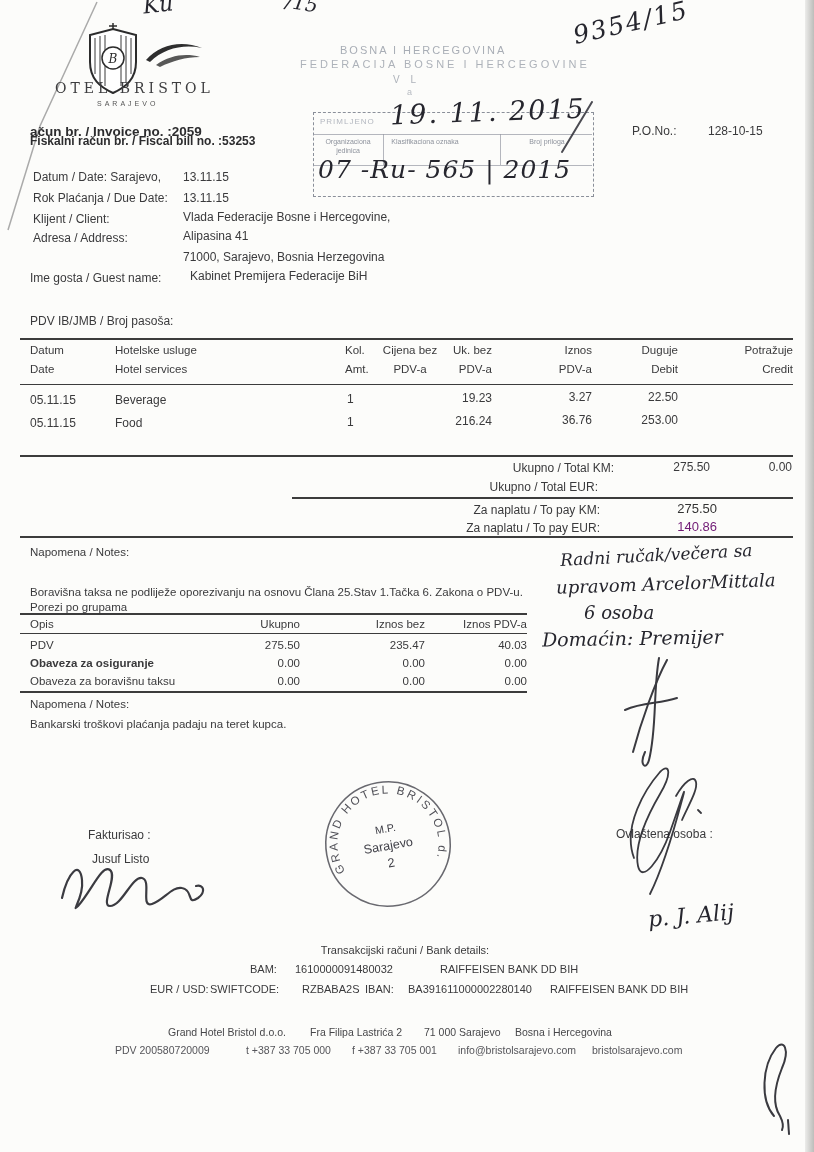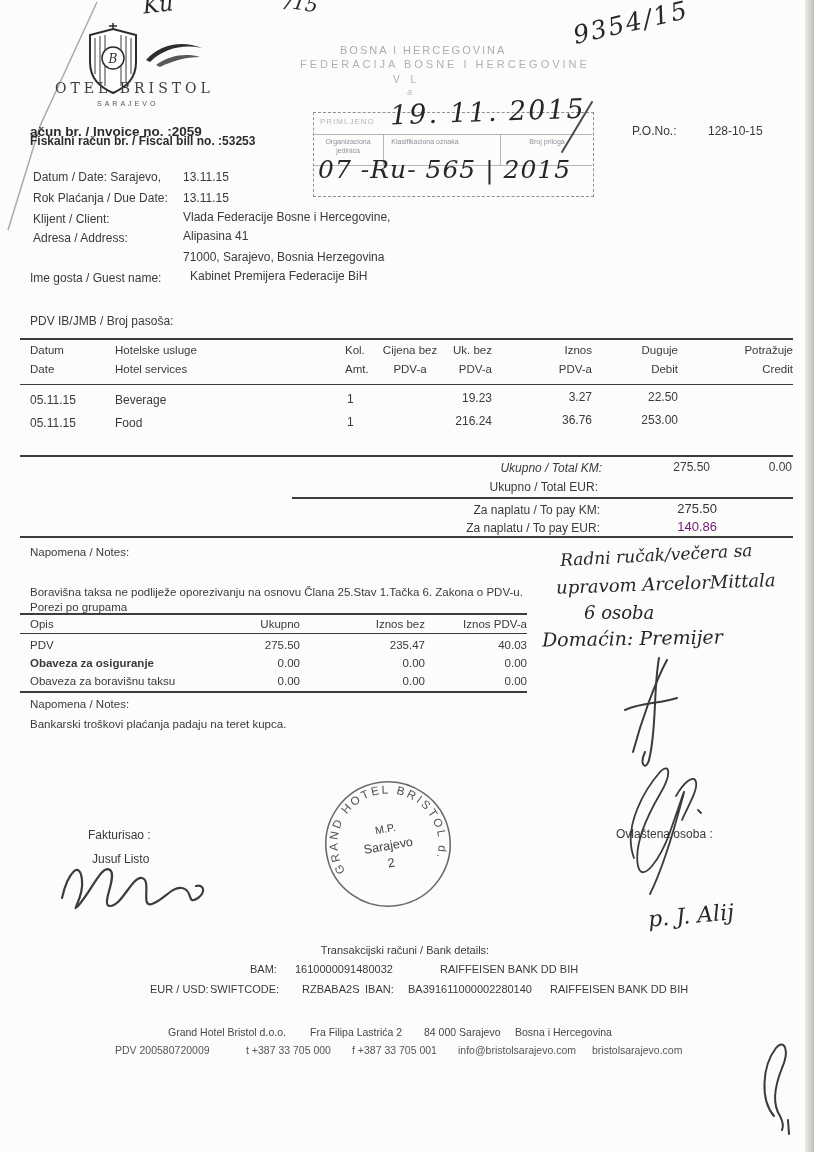--- a/index.html
+++ b/index.html
@@ -123,21 +123,21 @@
   </div>
   <div>
     <div class="a t" style="left:30px;top:416px;">05.11.15</div>
     <div class="a t" style="left:115px;top:416px;">Food</div>
     <div class="a t" style="left:347px;top:415px;">1</div>
     <div class="a t r" style="left:400px;top:414px;width:92px;">216.24</div>
     <div class="a t r" style="left:500px;top:413px;width:92px;">36.76</div>
     <div class="a t r" style="left:598px;top:413px;width:80px;">253.00</div>
   </div>
 
-  <div class="a t r" style="left:300px;top:461px;width:302px;font-style:italic;">Ukupno / Total KM:</div>
+  <div class="a t r" style="left:312px;top:461px;width:302px;">Ukupno / Total KM:</div>
   <div class="a t r" style="left:608px;top:460px;width:102px;">275.50</div>
   <div class="a t r" style="left:700px;top:460px;width:92px;">0.00</div>
   <div class="a t r" style="left:296px;top:480px;width:302px;">Ukupno / Total EUR:</div>
   <div class="ln" style="left:292px;top:497px;width:501px;height:1.5px;"></div>
   <div class="a t r" style="left:298px;top:503px;width:302px;">Za naplatu / To pay KM:</div>
   <div class="a r" style="left:615px;top:501px;width:102px;font-size:13px;color:#333;">275.50</div>
   <div class="a t r" style="left:298px;top:521px;width:302px;">Za naplatu / To pay EUR:</div>
   <div class="a r" style="left:615px;top:519px;width:102px;font-size:13px;color:#701a75;">140.86</div>
   <div class="ln" style="left:20px;top:536px;width:773px;height:2px;"></div>
 
@@ -221,21 +221,21 @@
   <div class="a" style="left:440px;top:963px;font-size:11px;">RAIFFEISEN BANK DD BIH</div>
   <div class="a" style="left:120px;top:983px;font-size:11px;padding-left:30px;">EUR / USD:</div>
   <div class="a" style="left:210px;top:983px;font-size:11px;">SWIFTCODE:</div>
   <div class="a" style="left:302px;top:983px;font-size:11px;">RZBABA2S</div>
   <div class="a" style="left:365px;top:983px;font-size:11px;">IBAN:</div>
   <div class="a" style="left:408px;top:983px;font-size:11px;">BA391611000002280140</div>
   <div class="a" style="left:550px;top:983px;font-size:11px;">RAIFFEISEN BANK DD BIH</div>
 
   <div class="a" style="left:168px;top:1026px;font-size:10.5px;color:#47474a;">Grand Hotel Bristol d.o.o.</div>
   <div class="a" style="left:310px;top:1026px;font-size:10.5px;color:#47474a;">Fra Filipa Lastrića 2</div>
-  <div class="a" style="left:424px;top:1026px;font-size:10.5px;color:#47474a;">84 000 Sarajevo</div>
+  <div class="a" style="left:424px;top:1026px;font-size:10.5px;color:#47474a;">71 000 Sarajevo</div>
   <div class="a" style="left:515px;top:1026px;font-size:10.5px;color:#47474a;">Bosna i Hercegovina</div>
   <div class="a" style="left:115px;top:1044px;font-size:10.5px;color:#55555a;">PDV 200580720009</div>
   <div class="a" style="left:246px;top:1044px;font-size:10.5px;color:#55555a;">t +387 33 705 000</div>
   <div class="a" style="left:352px;top:1044px;font-size:10.5px;color:#55555a;">f +387 33 705 001</div>
   <div class="a" style="left:458px;top:1044px;font-size:10.5px;color:#55555a;">info@bristolsarajevo.com</div>
   <div class="a" style="left:592px;top:1044px;font-size:10.5px;color:#55555a;">bristolsarajevo.com</div>
 
   <svg class="a" style="left:746px;top:1038px;" width="52" height="98">
     <g fill="none" stroke="#26262c" stroke-width="2" stroke-linecap="round" opacity="0.9">
       <path d="M28,78 C14,62 16,28 30,10 C38,0 44,12 36,30 C28,50 26,66 34,78 C36,82 38,88 36,92"></path>

